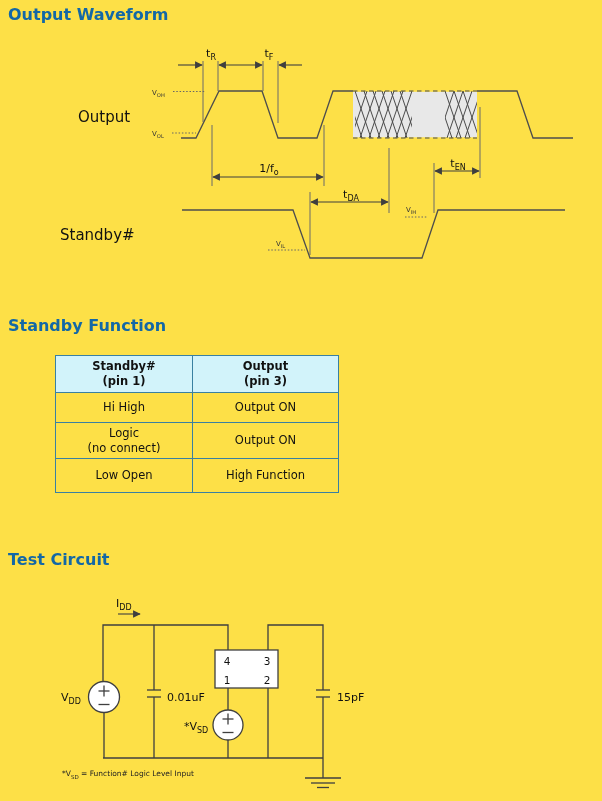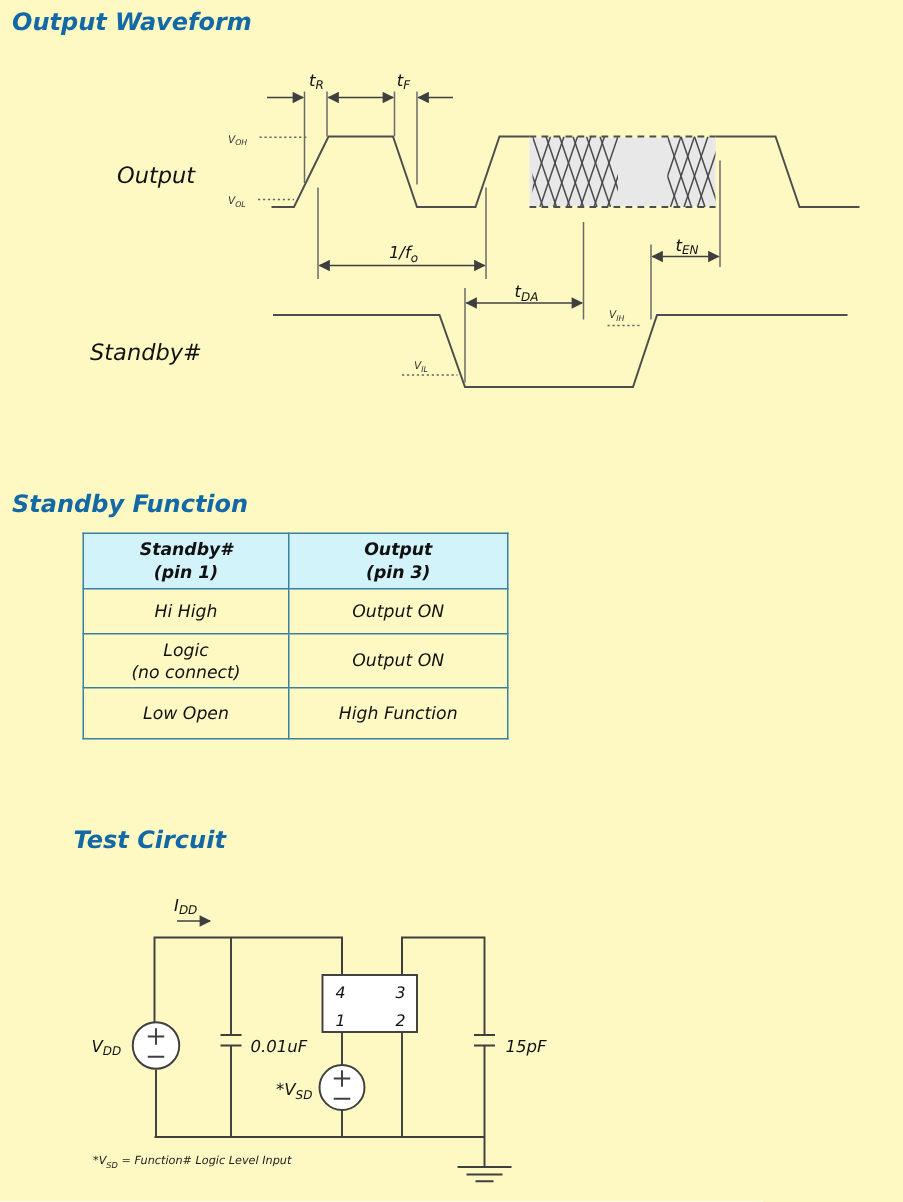--- a/index.html
+++ b/index.html
@@ -1,22 +1,22 @@
 <!DOCTYPE html>
 <html style="--heading: #1368a6; --table-border: #3a80a1; --table-header-bg: #d2f3fa; --line: #3f3f3f; --hatch-fill: #e8e8e8;"><head>
 <meta charset="utf-8">
 <style>
   html,body {margin:0; padding:0; background:#fff;}
-  .page {position:relative; width:602px; height:801px; background:#fef9c3;
-         font-family:"DejaVu Sans", sans-serif; overflow:hidden;font-style:italic;}
+  .page {position:relative; width:602px; height:801px; background:#fde047;
+         font-family:"DejaVu Sans", sans-serif; overflow:hidden;}
   .heading {position:absolute; left:8px; font-size:16px; font-weight:bold;
             color:var(--heading,#1368a6);}
   #h-waveform {top:5px;}
-  #h-standby  {top:326px;}
-  #h-circuit  {top:550px;margin-left:41px;}
+  #h-standby  {top:316px;}
+  #h-circuit  {top:550px;}
   svg.layer {position:absolute; left:0;}
   #wavesvg {top:0;}
   #circsvg {top:570px;}
 
   .trace {fill:none; stroke:#4d4d4d; stroke-width:1.3; stroke-linejoin:miter;}
   .wire  {fill:none; stroke:#3f3f3f; stroke-width:1.3;}
   .comp  {fill:#ffffff; stroke:#3f3f3f; stroke-width:1.3;}
   .marker-line {stroke:#6a6a6a; stroke-width:1;}
   .arrow {stroke:#3f3f3f; stroke-width:1.1; fill:none;}
   .dotted {stroke:#666; stroke-width:1; stroke-dasharray:1.5 1.8; fill:none;}

